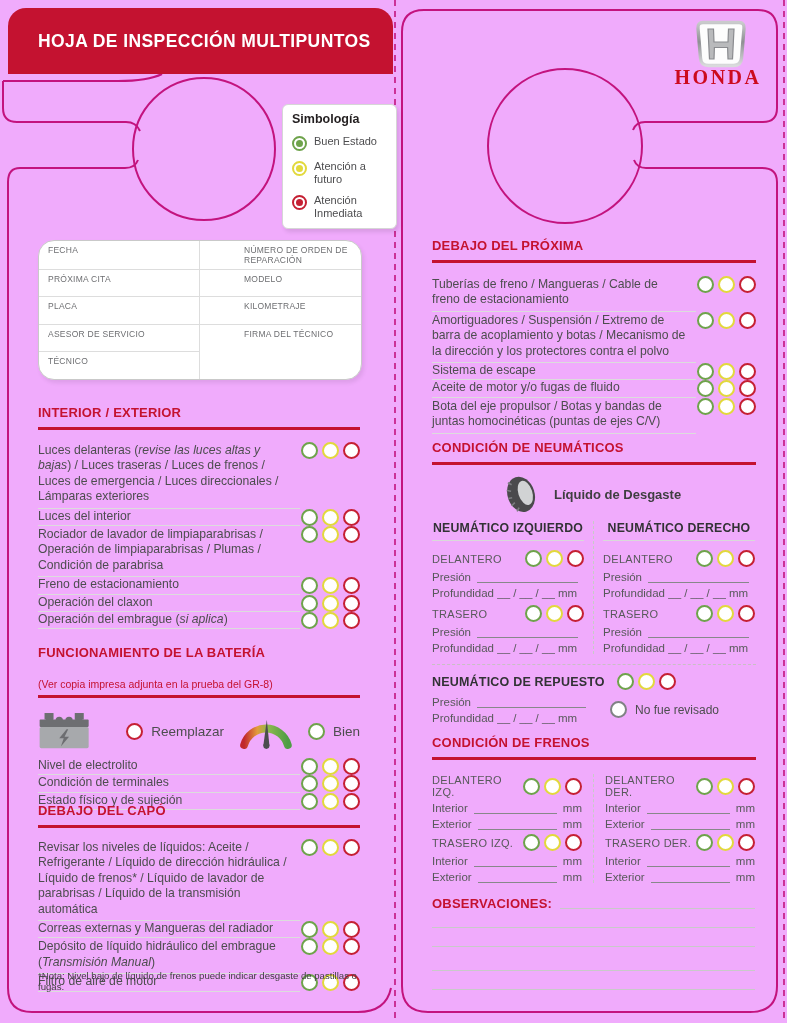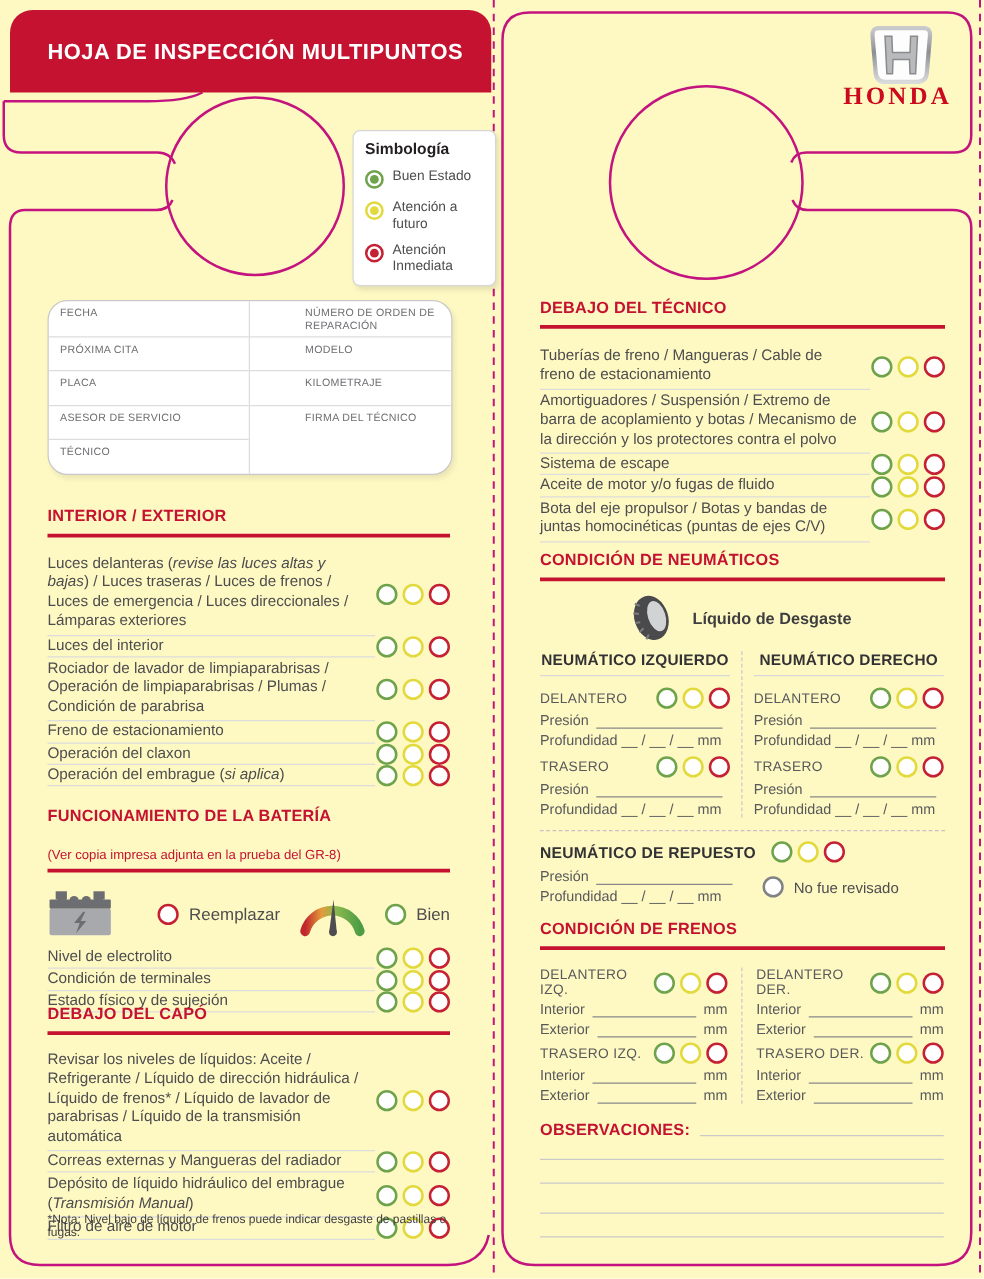--- a/index.html
+++ b/index.html
@@ -1,16 +1,16 @@
 <!DOCTYPE html>
 <html style="--honda-red: #C41230; --magenta: #C3137E; --ok-green: #6EA34B; --warn-yellow: #E2D93C; --alert-red: #C52033; --text-gray: #4D4D4F;"><head>
 <meta charset="utf-8">
 <style>
   html,body{margin:0;padding:0;background:#fff;}
-  #sheet{position:relative;width:787px;height:1023px;background:#fef9c3;overflow:hidden;
+  #sheet{position:relative;width:787px;height:1023px;background:#f0abfc;overflow:hidden;
          font-family:"Liberation Sans",sans-serif;color:var(--text-gray,#4D4D4F);}
   #diecut{position:absolute;left:0;top:0;z-index:0;}
   #diecut .cut{stroke:var(--magenta,#C3137E);stroke-width:2;fill:none;}
   #diecut .dash{stroke:var(--magenta,#C3137E);stroke-width:1.6;fill:none;stroke-dasharray:6 5;}
   .abs{position:absolute;z-index:2;}
 
   
   .hdr{left:8px;top:8px;width:385px;height:66px;background:var(--honda-red,#C41230);
        border-radius:18px 18px 0 0;display:flex;align-items:center;}
   .hdr-title{color:#fff;font-weight:bold;font-size:17.5px;letter-spacing:.4px;padding-left:30px;}
@@ -33,21 +33,21 @@
         grid-template-rows:repeat(5,1fr);background:#fff;}
   .itc{font-size:8.5px;letter-spacing:.25px;color:#6d6e71;padding:4px 0 0 9px;}
   .itc.bt{border-top:1px solid #ddd;}
   .itc.bl2{border-left:1px solid #ddd;padding-left:44px;}
 
   
   .sec-title{font-size:13px;font-weight:bold;color:var(--honda-red,#C41230);letter-spacing:.2px;}
   .sec-sub{font-size:10.5px;color:var(--honda-red,#C41230);margin-top:18px;}
   .rule{height:3px;background:var(--honda-red,#C41230);margin-top:7px;}
   .rows{margin-top:12px;}
-  .row{display:flex;align-items:center;}
+  .row{display:flex;align-items:flex-start;}
   .rtext{flex:1;font-size:12.2px;line-height:15.4px;color:#4D4D4F;padding:1px 8px 3px 0;
          border-bottom:1px solid #dcdcdc;}
   .it{font-style:italic;}
   .trio{display:flex;gap:4px;width:60px;min-width:60px;justify-content:flex-end;align-items:center;}
   .cc{width:13px;height:13px;min-width:13px;border-radius:50%;border:2px solid;background:#fff;}
   .cc.g{border-color:var(--ok-green);} .cc.y{border-color:var(--warn-yellow);} .cc.r{border-color:var(--alert-red);}
   .cc.gray{border-color:#808285;}
 
   
   .batt-row{display:flex;align-items:center;margin-top:10px;height:46px;}
@@ -291,21 +291,21 @@
         <stop offset="0.45" stop-color="#8e8f93"></stop>
         <stop offset="1" stop-color="#d9dadc"></stop>
       </linearGradient>
     </defs>
     <path d="M8,2.5 H44 Q49.5,2.5 49,8.5 L46.5,38 Q46,45.5 38.5,45.5 H13.5 Q6,45.5 5.5,38 L3,8.5 Q2.5,2.5 8,2.5 Z" fill="#fdfdfd" stroke="url(#chrome)" stroke-width="3.4"></path>
     <path d="M13,9 L18.5,9 L19,22 L33,22 L33.5,9 L39,9 L37.5,39 L33,39 L32.6,27.5 L19.4,27.5 L19,39 L14.5,39 Z" fill="#b9babc" stroke="#8a8b8f" stroke-width="1.2"></path>
   </svg>
   <div class="abs wordmark" style="left:658px;top:66px">HONDA</div>
 
   <div class="abs" style="left:432px;top:238px;width:324px">
-    <div class="sec-title">DEBAJO DEL TÉCNICO</div>
+    <div class="sec-title">DEBAJO DEL PRÓXIMA</div>
     <div class="rule"></div>
     <div class="rows" style="margin-top:13px">
       <div class="row">
         <div class="rtext"><span>Tuberías de freno / Mangueras / Cable de freno de estacionamiento</span></div>
         <div class="trio">
             <span class="cc g"></span>
             <span class="cc y"></span>
             <span class="cc r"></span>
           </div>
       </div>

